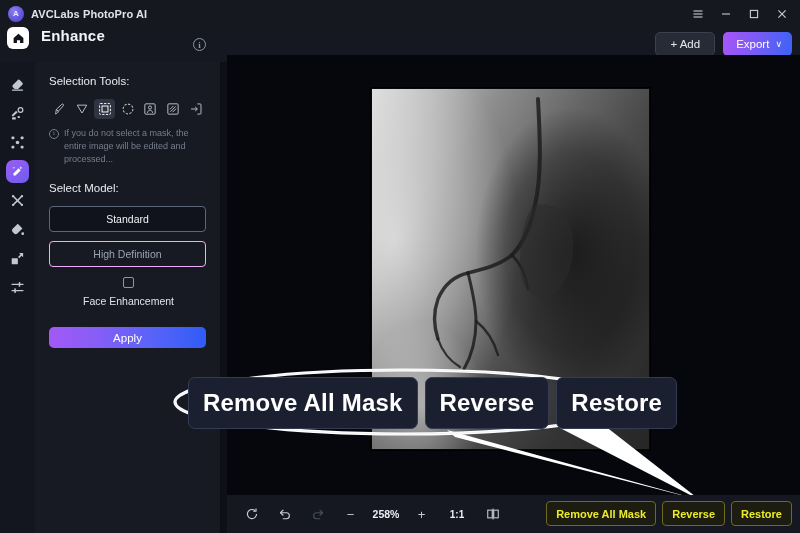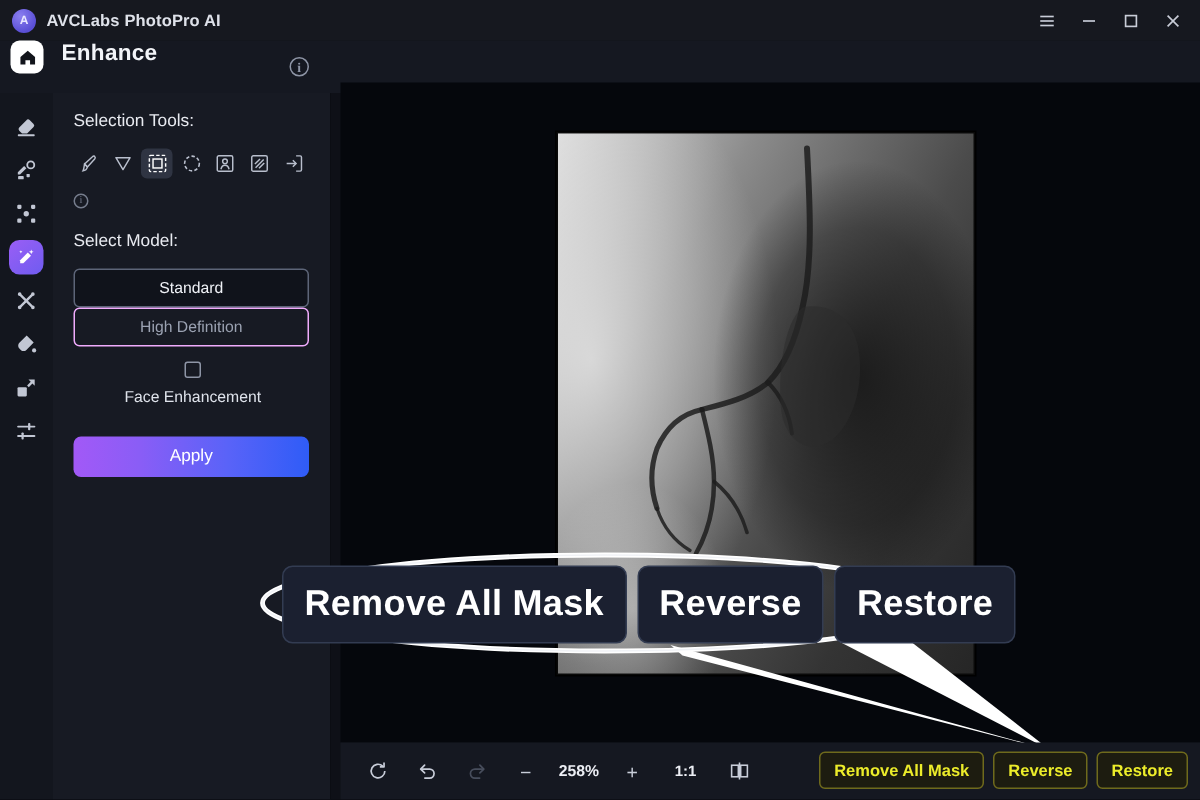--- a/index.html
+++ b/index.html
@@ -104,34 +104,34 @@
     display: flex; gap: 5px; color: #767d8d; font-size: 9px; line-height: 13px;
     margin-bottom: 16px; padding-right: 2px;
   }
   .hint-icon {
     flex: 0 0 auto; width: 10px; height: 10px; border-radius: 50%;
     border: 1px solid #767d8d; font-size: 7px; margin-top: 1.5px;
     display: flex; align-items: center; justify-content: center;
     font-family: "Liberation Serif", serif;
   }
   .model-btn {
-    width: 100%; height: 26px; border-radius: 4px; 
+    width: 100%; height: 26px; border-radius: 4px; margin-bottom: 9px;
     display: flex; align-items: center; justify-content: center;
     font-size: 10.5px;
   }
   .model-btn.on { background: #10131b; border: 1px solid #5d6578; color: #f0f2f7; }
   .model-btn.off { background: #171a23; border: 1px solid #f0abfc; color: #9ba2b2; }
   .check-row { display: flex; align-items: center; gap: 7px; margin: 10px 0 20px 2px; flex-direction: column; }
   .checkbox {
     width: 11px; height: 11px; border-radius: 2px;
     border: 1.2px solid #8e95a6; background: transparent;
   }
   .check-label { font-size: 10.5px; color: #dfe3eb; }
   .apply-btn {
-    width: 100%; height: 27px; border-radius: 5px;
+    width: 100%; height: 21px; border-radius: 5px;
     background: linear-gradient(90deg, #a259f7 0%, #8a5df6 28%, #5a63f8 65%, #2f5cf7 100%);
     color: #ffffff; font-size: 11.5px;
     display: flex; align-items: center; justify-content: center;
   }
 
   
   .canvas {
     position: absolute; left: 227px; top: 55px; width: 573px; height: 440px;
     background: #05070c; overflow: hidden;
   }
@@ -234,20 +234,27 @@
   </div>
 
   <div class="header">
     <div class="home-chip">
       <svg width="13" height="13" viewBox="0 0 16 16">
           <path d="M8 2.2 2 7.3v6.3h4.1V10h3.8v3.6H14V7.3z" fill="#12141b"></path>
         </svg>
     </div>
     <div class="page-title">Enhance</div>
     <div class="info-dot">i</div>
+    <div class="header-actions">
+      <div class="btn-add">+ Add</div>
+      <div class="btn-export">
+        <span>Export</span>
+        <span class="caret">∨</span>
+      </div>
+    </div>
   </div>
 
   <div class="rail">
     <div style="height:8px"></div>
     <div class="rail-item">
       <svg width="15" height="15" viewBox="0 0 16 16" fill="currentColor">
           <path d="M9.2 2.3 3 8.6a1.6 1.6 0 0 0 0 2.2l2 2h3.6l4.6-4.6a1.6 1.6 0 0 0 0-2.2l-2.8-2.8a1.6 1.6 0 0 0-2.2 0z"></path>
           <rect x="2" y="13.4" width="12" height="1.3" rx=".5"></rect>
         </svg>
     </div>
@@ -349,20 +356,21 @@
         <svg width="14" height="14" viewBox="0 0 16 16" fill="none" stroke="currentColor" stroke-width="1.1">
             <path d="M9.6 2.2h3.1a1 1 0 0 1 1 1v9.6a1 1 0 0 1-1 1H9.6"></path>
             <line x1="2.4" y1="8" x2="9.4" y2="8"></line>
             <polyline points="7.1,5.6 9.6,8 7.1,10.4"></polyline>
           </svg>
       </div>
     </div>
 
     <div class="hint">
       <div class="hint-icon">i</div>
+      <div>If you do not select a mask, the entire image will be edited and processed...</div>
     </div>
 
     <div class="panel-label">Select Model:</div>
 
     <div class="model-btn on">Standard</div>
     <div class="model-btn off">High Definition</div>
 
     <div class="check-row">
       <div class="checkbox"></div>
       <div class="check-label">Face Enhancement</div>

